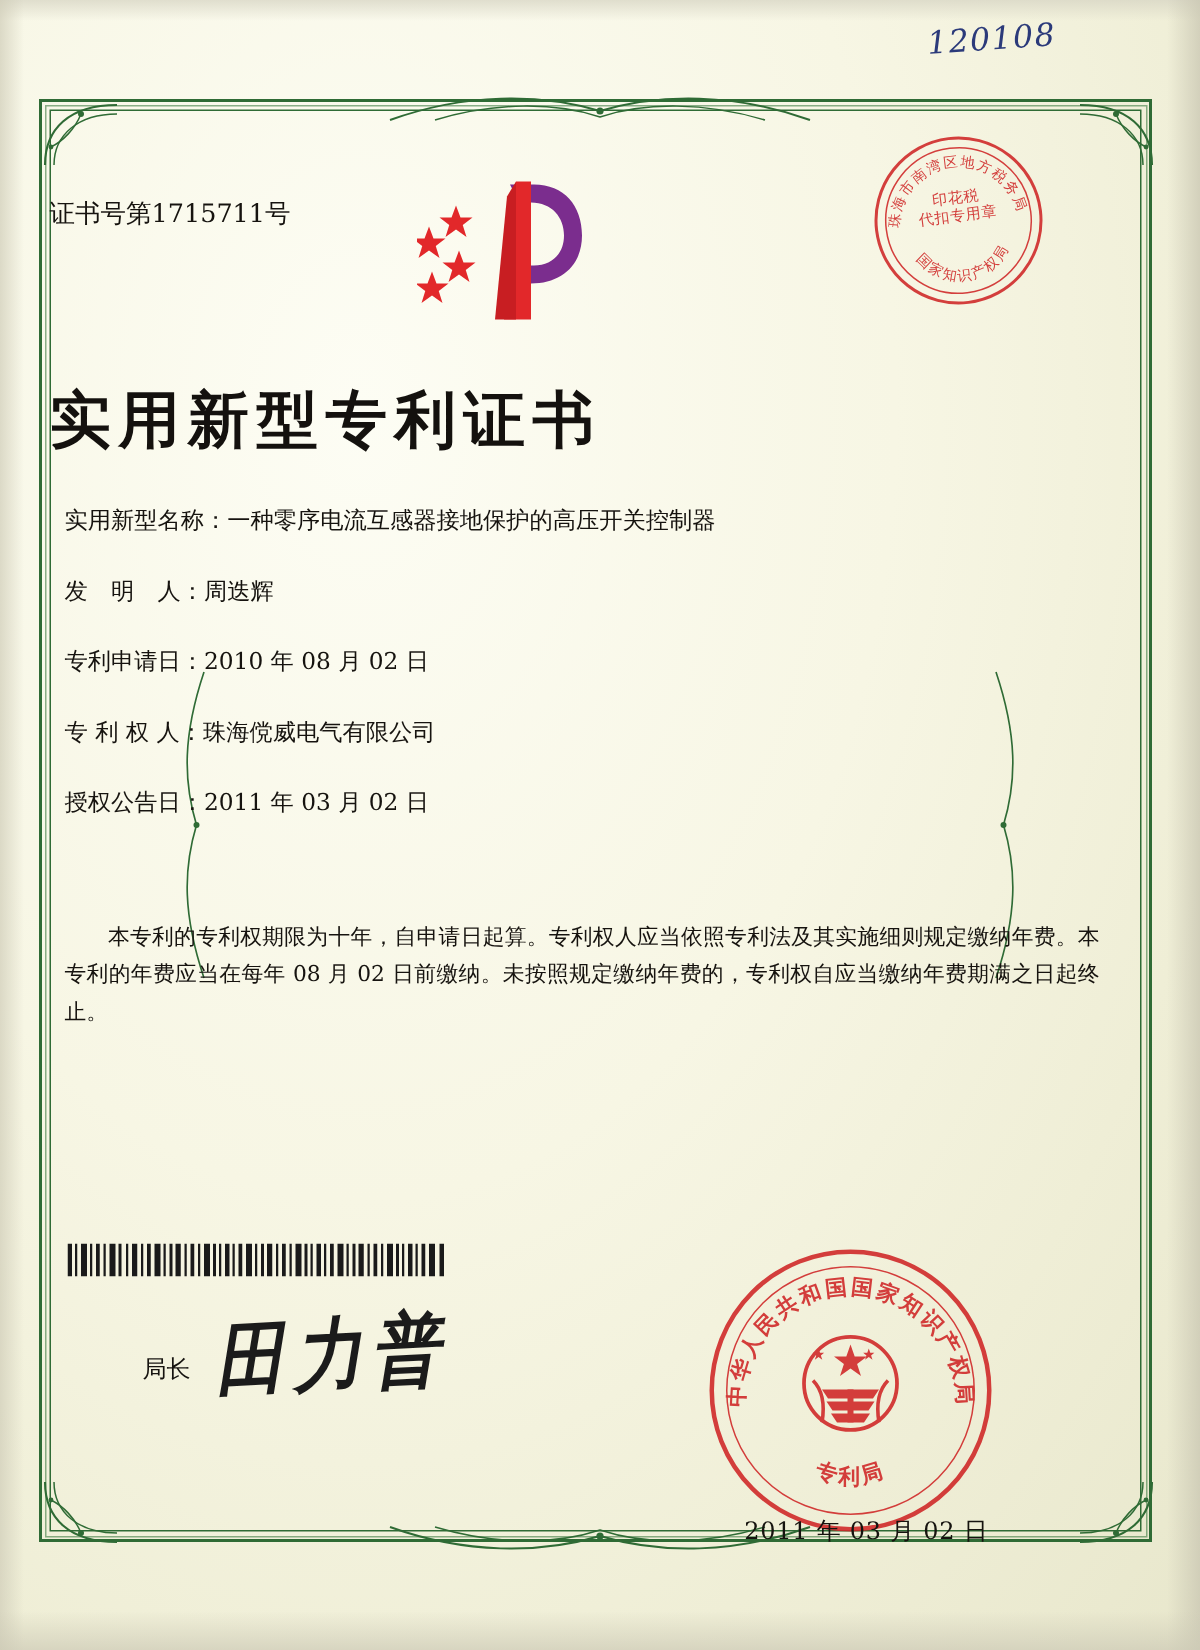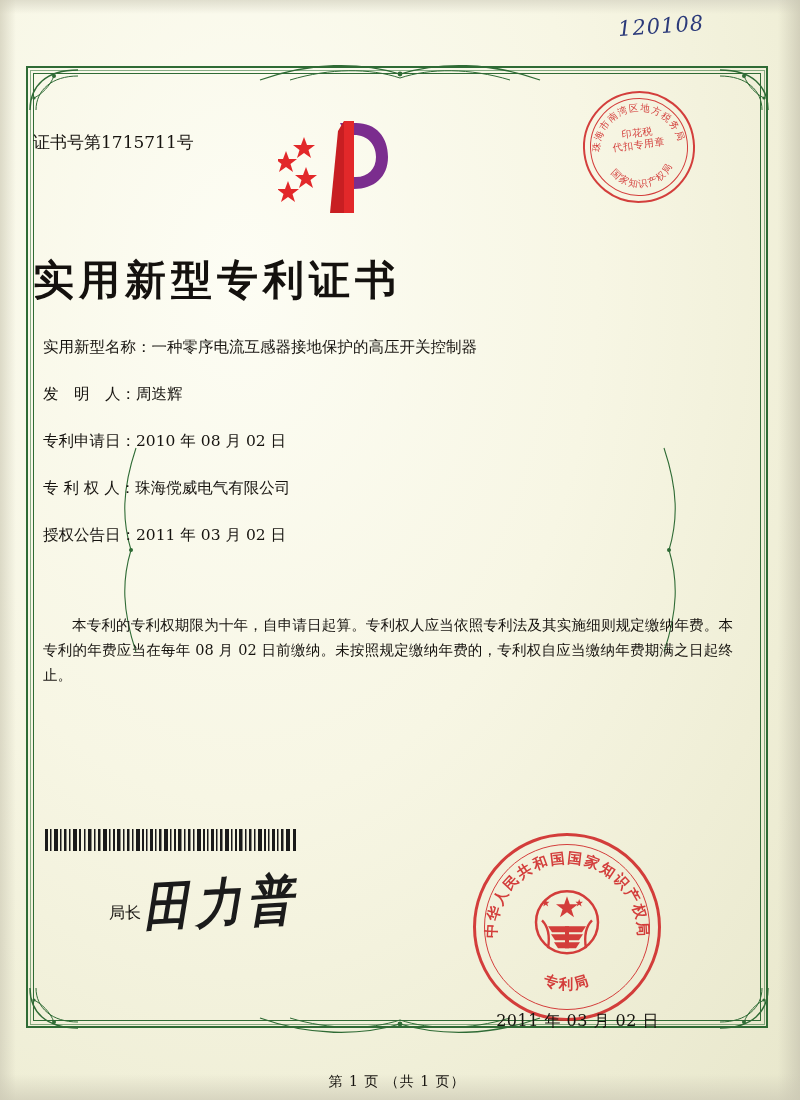--- a/index.html
+++ b/index.html
@@ -222,21 +222,20 @@
   }
 
   
   .sig-label {
     position: absolute;
     left: 62px;
     top: 830px;
     font-family: "DejaVu Serif", "Liberation Serif", serif;
     font-size: 16px;
     color: #16130f;
-    margin-left: 14px;
   }
   .signature {
     position: absolute;
     left: 110px;
     top: 800px;
     font-family: "DejaVu Serif", serif;
     font-size: 46px;
     font-weight: bold;
     font-style: italic;
     color: #1b1b1b;
@@ -505,16 +504,15 @@
         <path d="M27 52 H59 L55 58 H31 Z" fill="#d02a2a"></path>
         <path d="M30 60 H56 L52 66 H34 Z" fill="#d02a2a"></path>
         <rect x="41" y="44" width="4" height="22" fill="#d02a2a"></rect>
         <path d="M18 38 C24 44, 26 54, 24 66" fill="none" stroke="#d02a2a" stroke-width="2.4"></path>
         <path d="M68 38 C62 44, 60 54, 62 66" fill="none" stroke="#d02a2a" stroke-width="2.4"></path>
       </svg>
     </div>
 
     <div class="seal-date">2011 年 03 月 02 日</div>
 
-    <div class="page-footer">第 1 页 （共 1 页）</div>
 
   </div>
 </div>
 
 </body></html>

